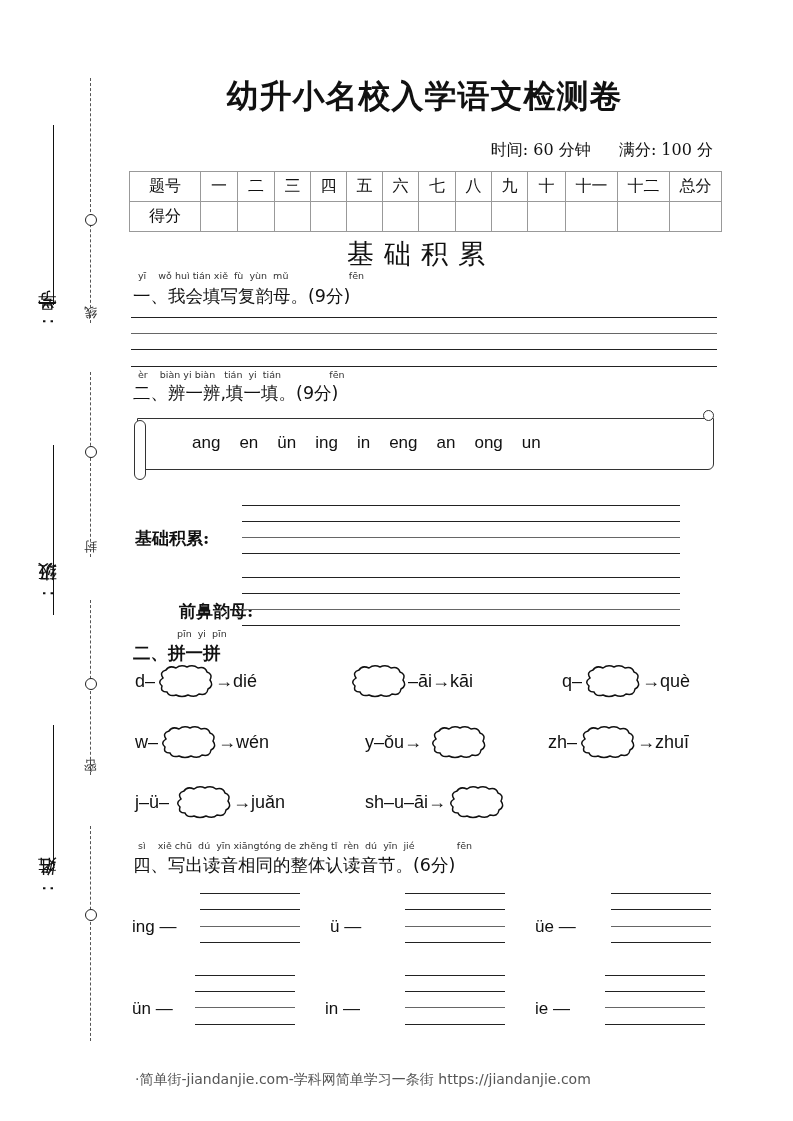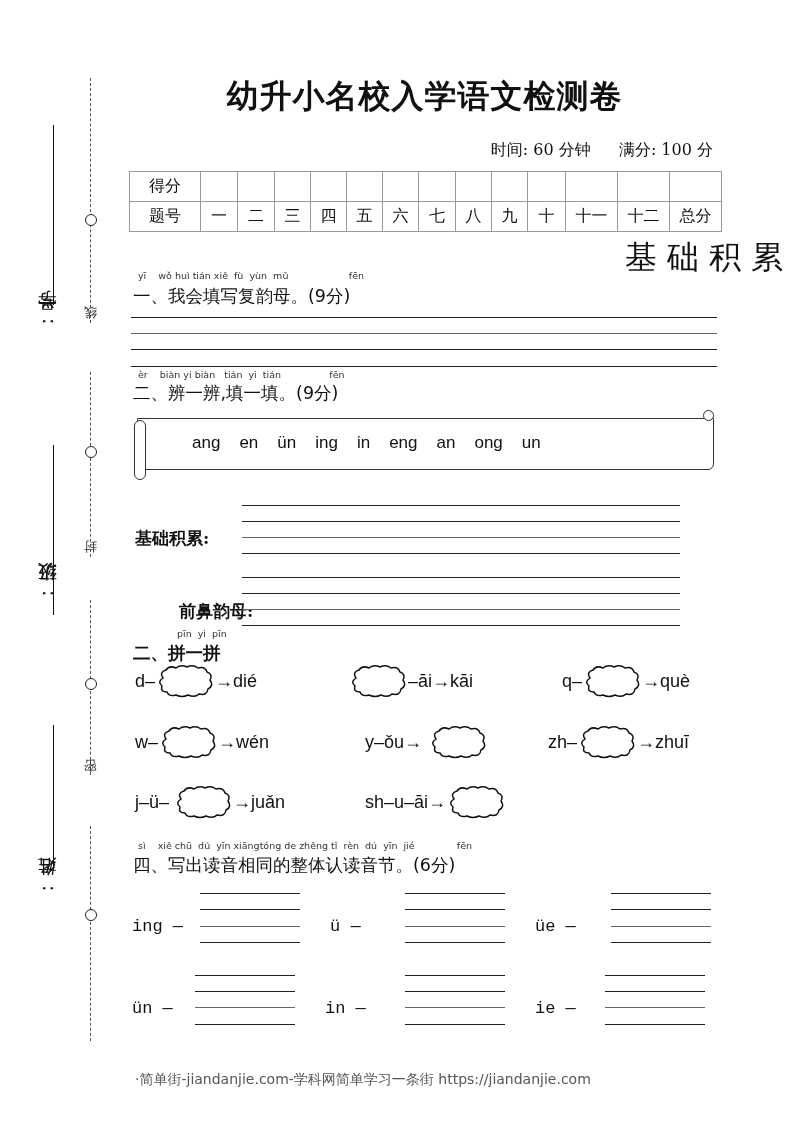--- a/index.html
+++ b/index.html
@@ -14,38 +14,38 @@
   .seal-char{position:absolute;left:82px;font-size:13px;color:#333;writing-mode:vertical-rl;transform:rotate(180deg);}
   .field-label{position:absolute;left:33px;font-size:19px;writing-mode:vertical-rl;transform:rotate(180deg);color:#111;}
   .field-line{position:absolute;left:53px;width:0;border-left:1.2px solid #111;}
 
   
   .title{left:0;right:0;top:75px;text-align:center;padding-left:56px;font-size:32px;font-weight:bold;letter-spacing:1px;}
   .meta{top:140px;right:80px;font-size:16px;}
   
   table.score{position:absolute;left:129px;top:171px;border-collapse:collapse;font-size:16px;}
   table.score td{border:1px solid #999;height:29px;text-align:center;padding:0;}
-  .section-big{top:236px;left:0;right:0;text-align:right;padding-left:49px;font-size:32px;letter-spacing:10px;}
+  .section-big{top:236px;left:0;right:0;text-align:center;padding-left:49px;font-size:27px;letter-spacing:10px;}
 
   .py{font-size:9.5px;color:#333;white-space:pre;}
   .q-head{font-size:17.5px;}
   .rule{position:absolute;height:0;border-top:1.3px solid #222;}
   .rule.thin{border-top-color:#666;}
 
   .scroll{position:absolute;left:137px;top:418px;width:575px;height:50px;border:1.5px solid #333;border-radius:0 0 6px 6px;}
   .scroll-roll{position:absolute;left:134px;top:420px;width:10px;height:58px;border:1.5px solid #333;border-radius:6px;background:#fff;}
   .vowels{position:absolute;left:192px;top:433px;font-size:17px;word-spacing:0;}
   .vowels span{display:inline-block;margin-right:19px;}
 
   .lbl-cn{font-size:17px;font-weight:bold;}
 
   .pin-item{position:absolute;font-size:18px;display:flex;align-items:center;white-space:nowrap;}
   .cloud{display:inline-block;width:60px;height:34px;}
 
-  .syl-lbl{position:absolute;font-size:17px;font-family:Liberation Mono, monospace;}
+  .syl-lbl{position:absolute;font-size:17px;}
   .footer{position:absolute;top:1071px;left:135px;font-size:14px;color:#555;}
 </style>
 </head>
 <body>
 
 <div>
   <div class="dash-line" style="top:78px;height:245px;"></div>
   <div class="ring" style="top:214px;"></div>
   <div class="seal-char" style="top:330px;">线</div>
   <div class="dash-line" style="top:372px;height:185px;"></div>
@@ -68,51 +68,51 @@
 <div class="abs title serif">幼升小名校入学语文检测卷</div>
 <div class="abs meta serif">
   <span>时间: 60 分钟</span>
   <span style="display:inline-block;width:18px"></span>
   <span>满分: 100 分</span>
 </div>
 
 <table class="score serif">
   <tbody>
       <tr>
-    <td>得分</td>
-    <td></td>
-    <td></td>
-    <td></td>
-    <td></td>
-    <td></td>
-    <td></td>
-    <td></td>
-    <td></td>
-    <td></td>
-    <td></td>
-    <td></td>
-    <td></td>
-    <td></td>
-  </tr>
-  <tr>
     <td style="width:70px">题号</td>
     <td style="width:36px">一</td>
     <td style="width:36px">二</td>
     <td style="width:35px">三</td>
     <td style="width:35px">四</td>
     <td style="width:35px">五</td>
     <td style="width:35px">六</td>
     <td style="width:36px">七</td>
     <td style="width:35px">八</td>
     <td style="width:35px">九</td>
     <td style="width:37px">十</td>
     <td style="width:51px">十一</td>
     <td style="width:51px">十二</td>
     <td style="width:51px">总分</td>
   </tr>
+  <tr>
+    <td>得分</td>
+    <td></td>
+    <td></td>
+    <td></td>
+    <td></td>
+    <td></td>
+    <td></td>
+    <td></td>
+    <td></td>
+    <td></td>
+    <td></td>
+    <td></td>
+    <td></td>
+    <td></td>
+  </tr>
 </tbody>
   </table>
 
 <div class="abs section-big">基础积累</div>
 
 <div class="abs py" style="left:138px;top:270px;">yī    wǒ huì tián xiě  fù  yùn  mǔ                    fēn</div>
 <div class="abs q-head" style="left:133px;top:284px;">一、我会填写复韵母。(9分)</div>
 <div>
   <div class="rule" style="left:131px;top:317px;width:586px;"></div>
   <div class="rule thin" style="left:131px;top:333px;width:586px;"></div>

